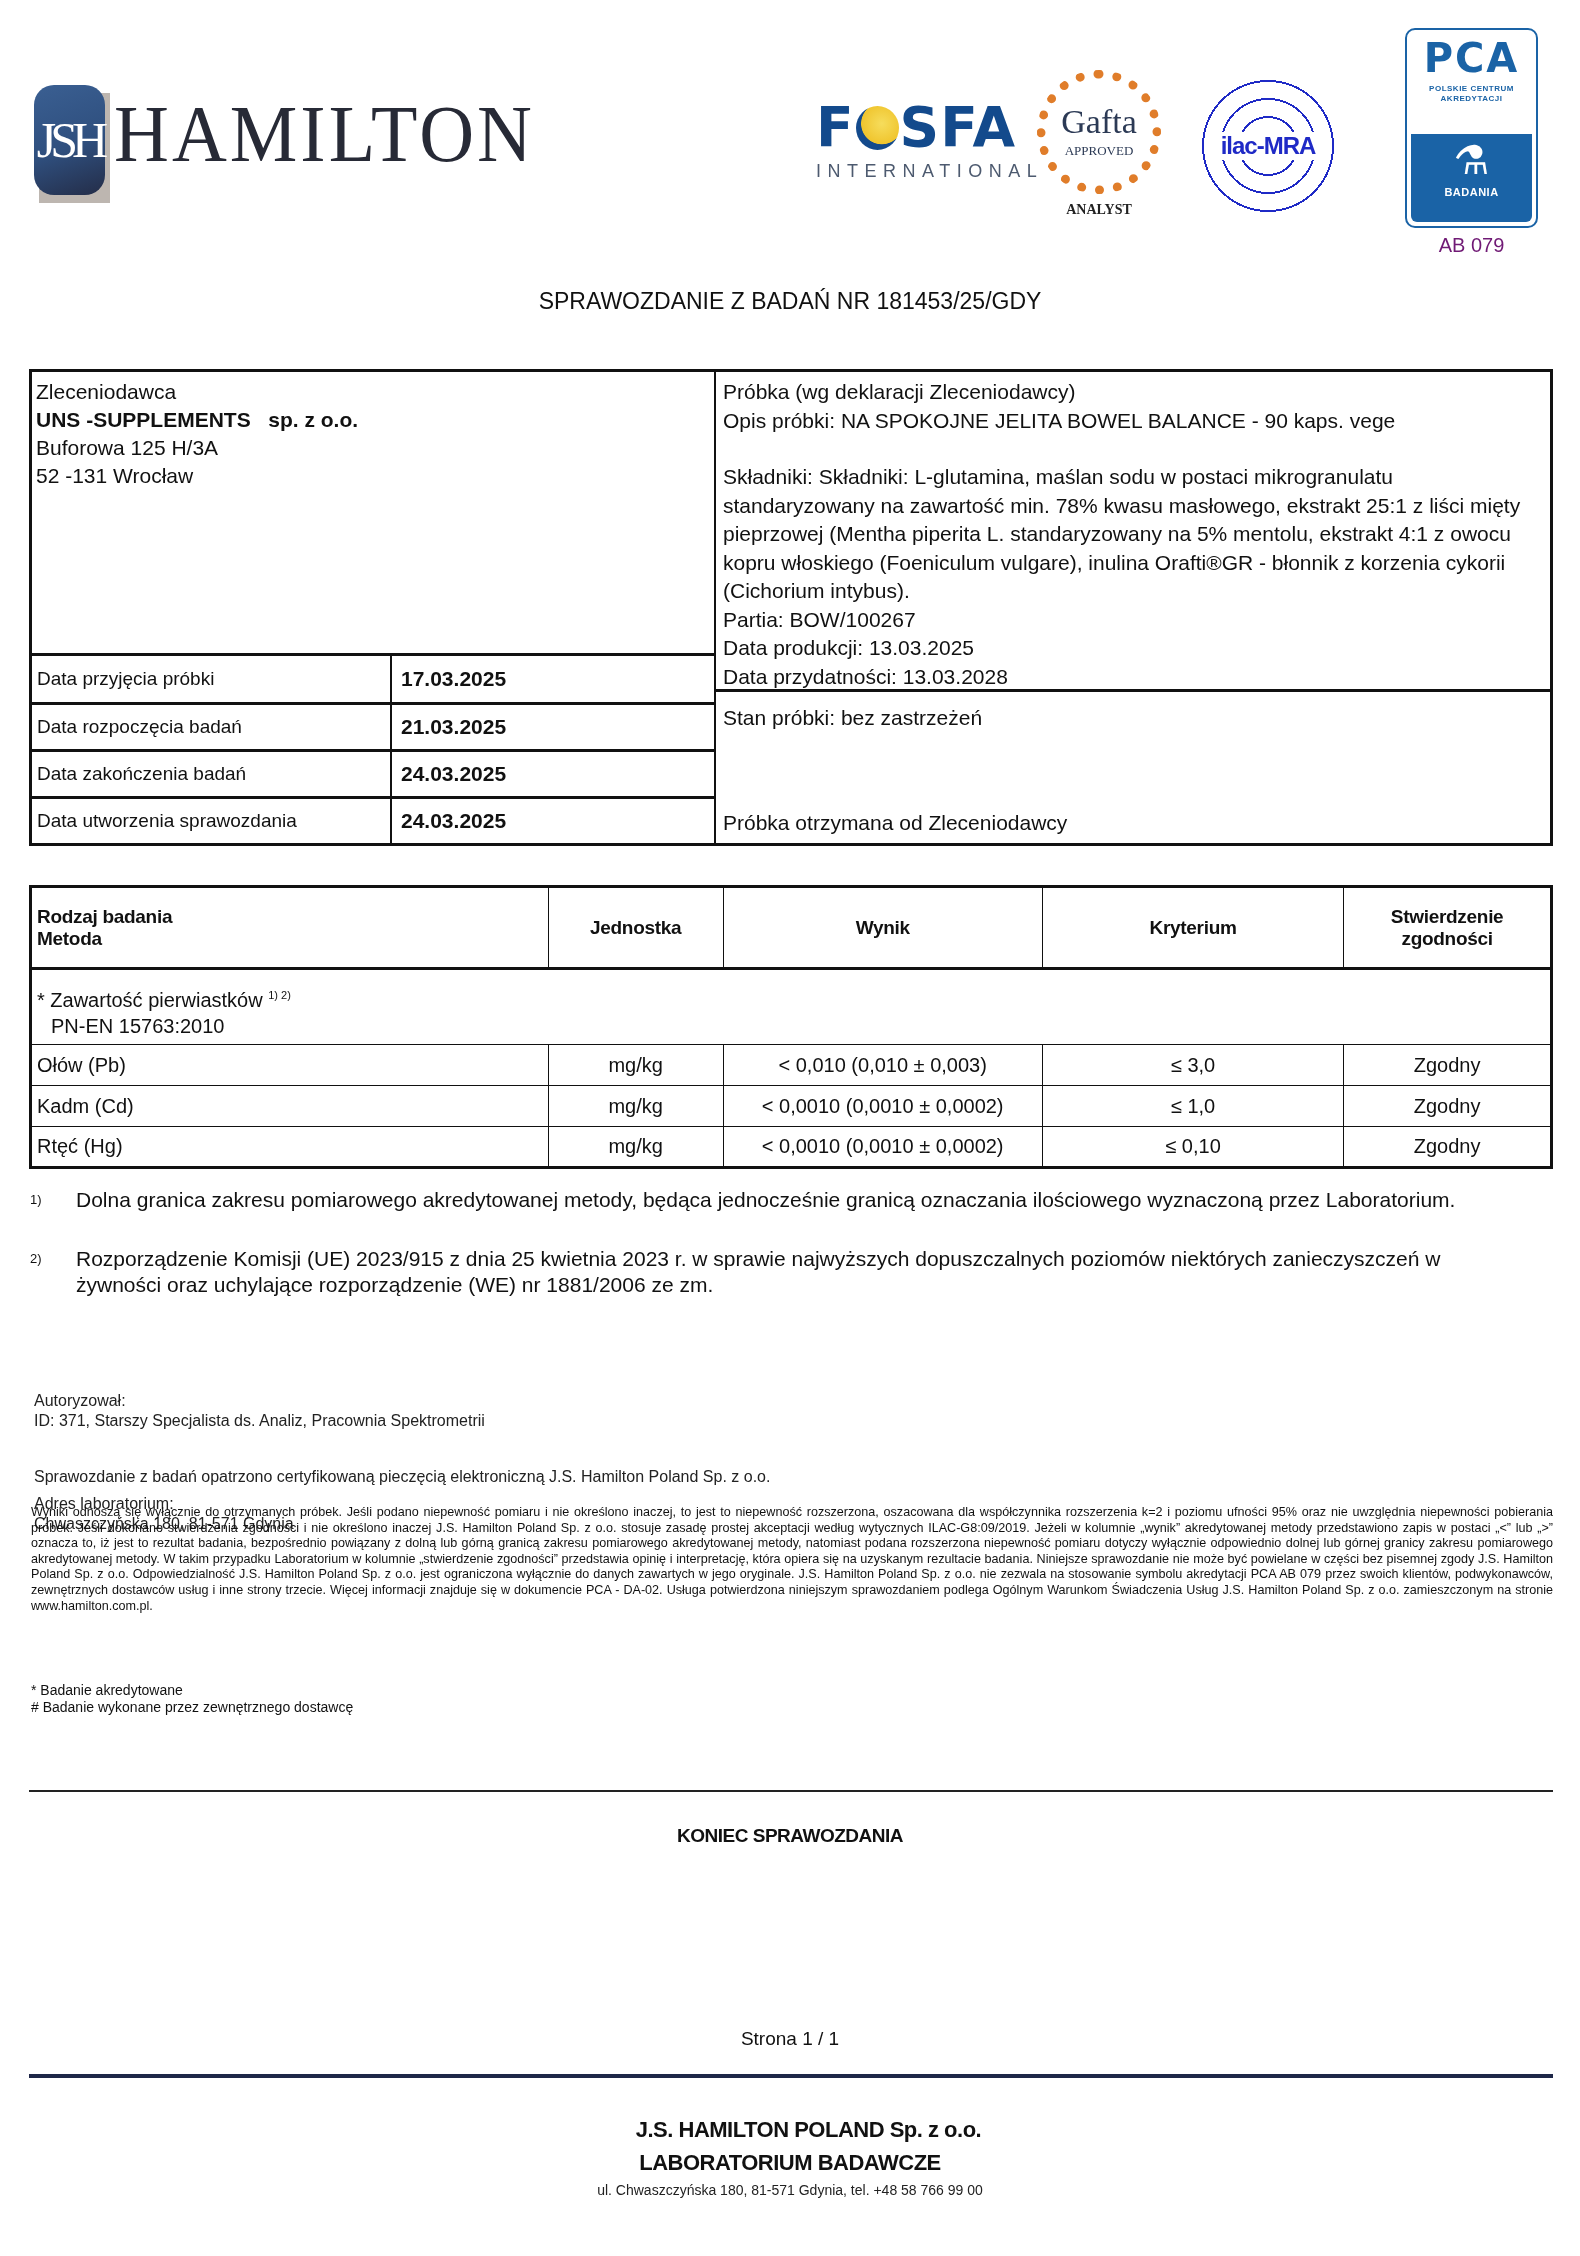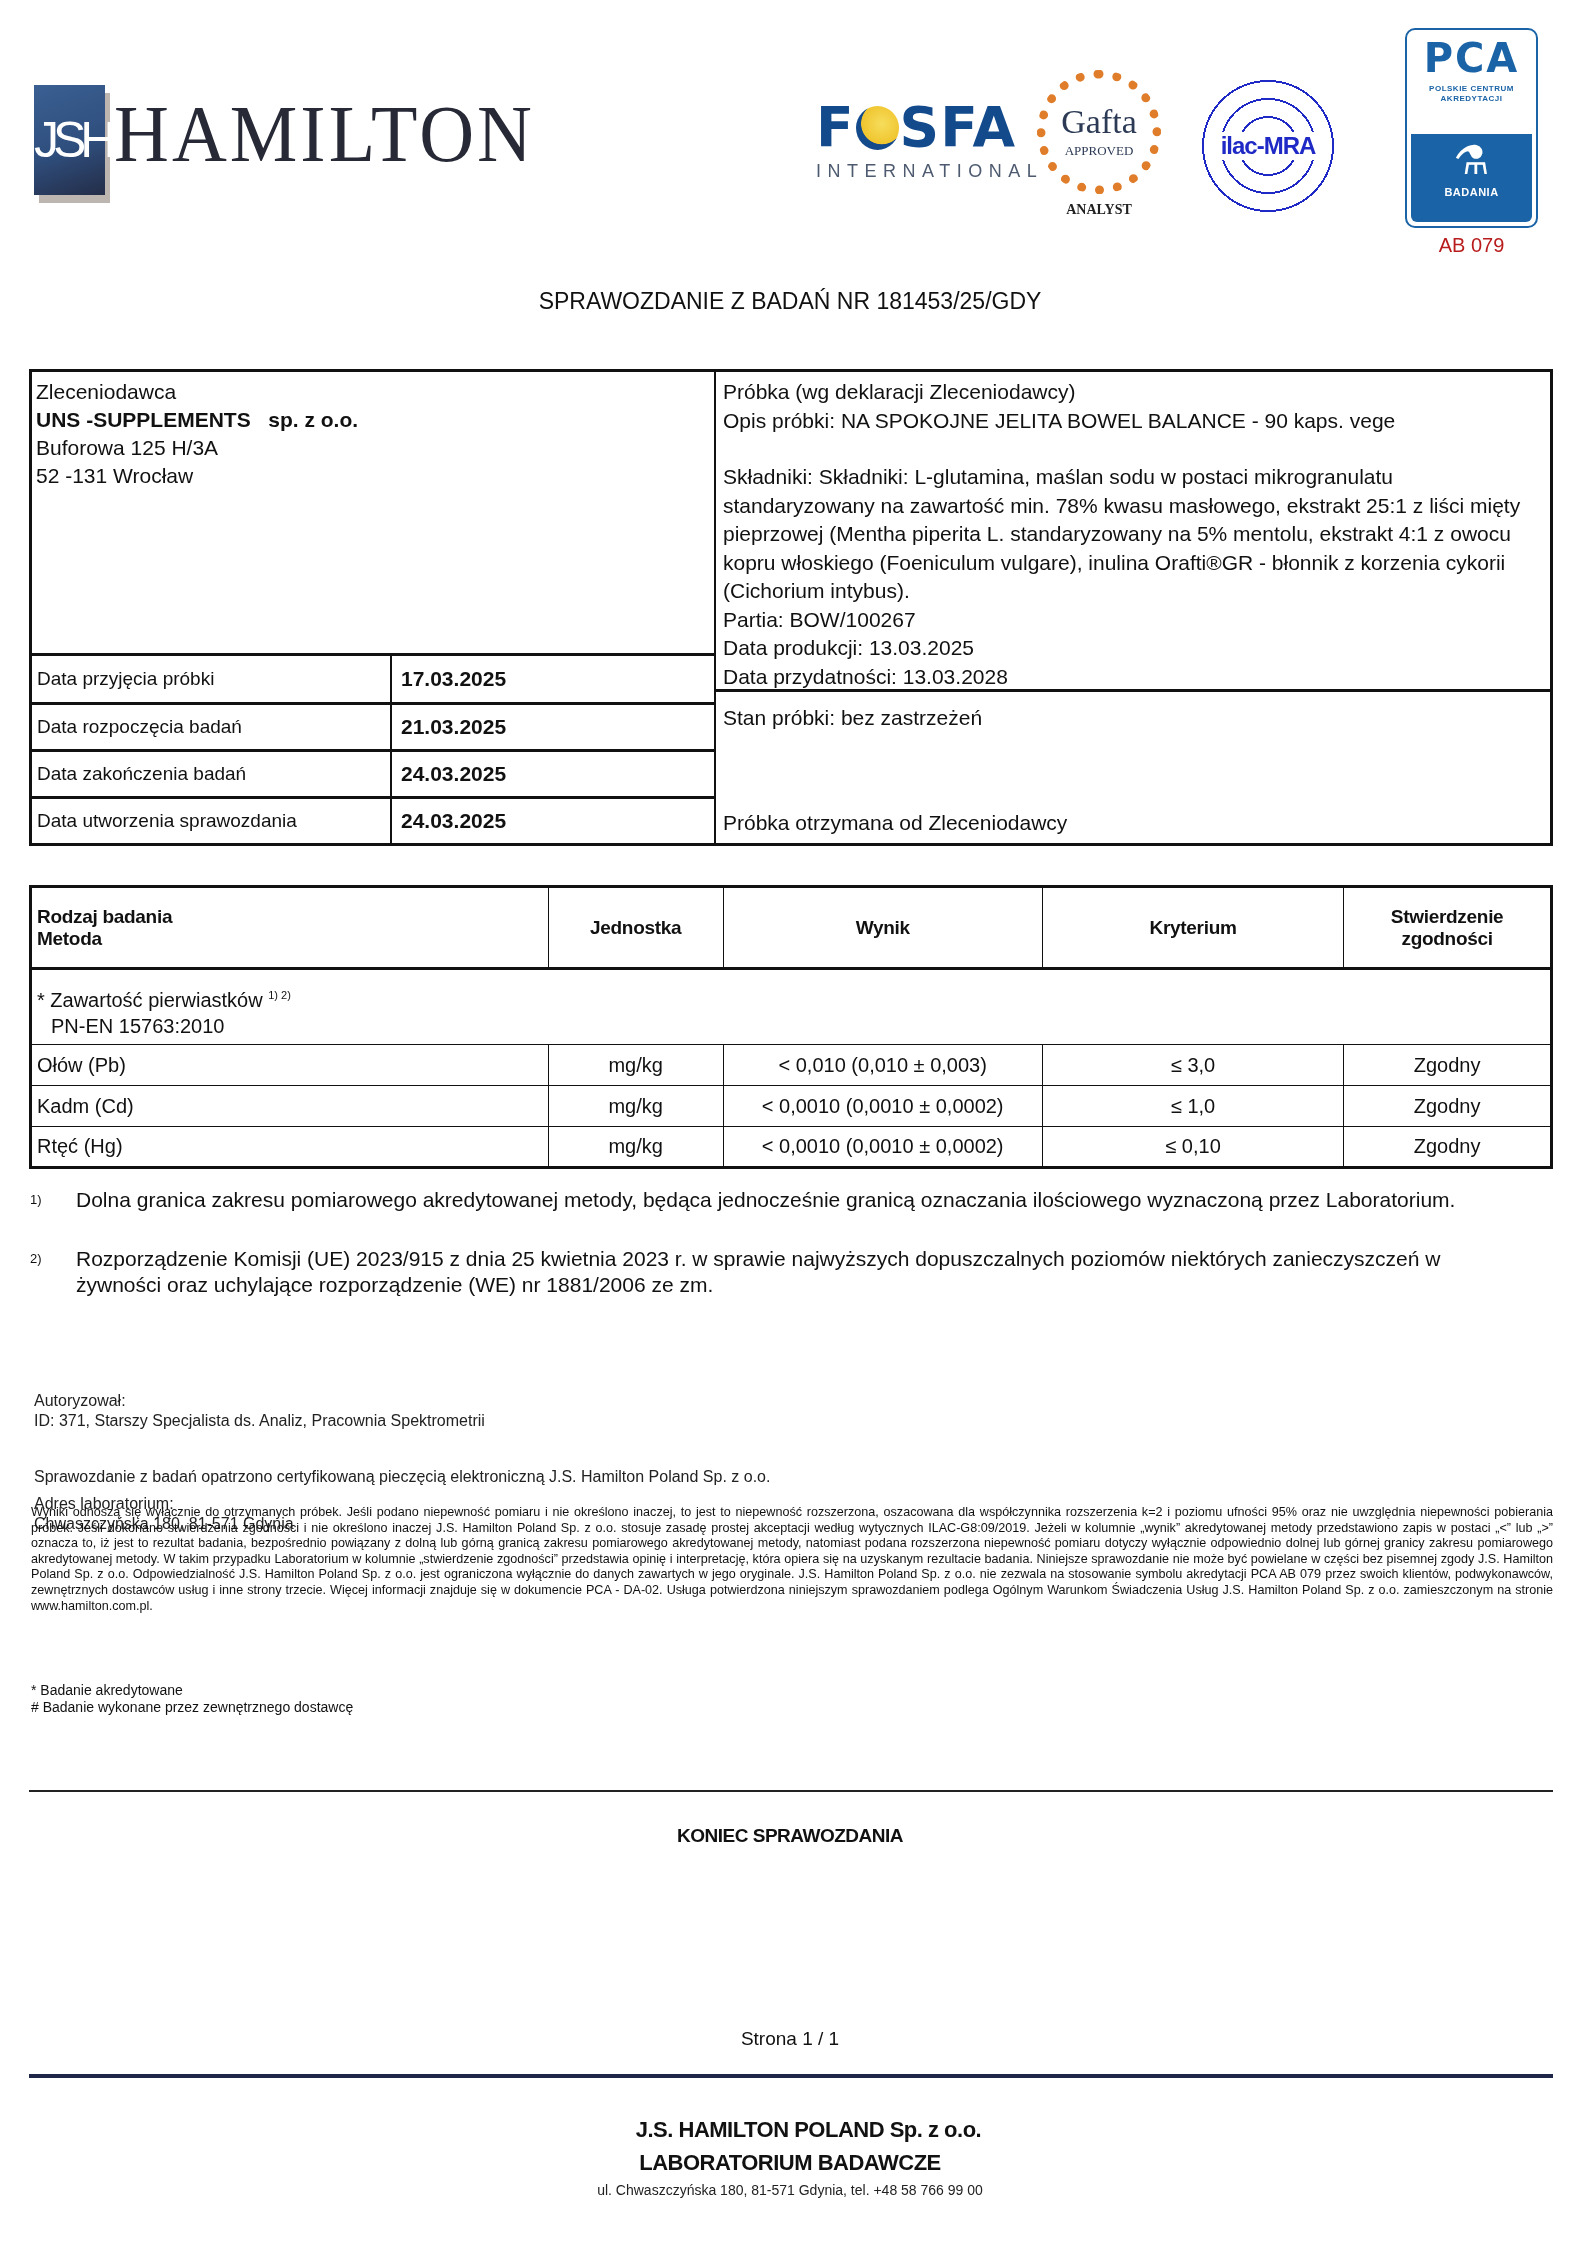--- a/index.html
+++ b/index.html
@@ -5,21 +5,21 @@
   * { box-sizing: border-box; margin: 0; padding: 0; }
   html, body { width: 1580px; height: 2256px; background: #ffffff; }
   body { position: relative; font-family: "Liberation Sans", sans-serif; color: #111; overflow: hidden; }
   .abs { position: absolute; }
 
   
   .jsh-box { left: 34px; top: 85px; width: 70px; width: 71px; height: 110px; }
   .jsh-shadow { position: absolute; left: 5px; top: 8px; width: 71px; height: 110px; background: #bdb6b0; }
   .jsh-main { position: absolute; left: 0; top: 0; width: 71px; height: 110px;
     background: linear-gradient(160deg, #3a5f92 0%, #2f4f7e 55%, #242d48 100%);
-    color: #fff; font-family: Liberation Sans, sans-serif; font-size: 50px; line-height: 110px; text-align: center; letter-spacing: -6px; }
+    color: #fff; font-family: Liberation Serif, serif; font-size: 50px; line-height: 110px; text-align: center; letter-spacing: -6px; border-radius: 20px; }
   .hamilton-word { left: 114px; top: 96px; font-family: "Liberation Serif", serif; font-size: 76px; letter-spacing: 3px; color: #272a36; line-height: 1; transform: scaleY(1.05); }
 
   .fosfa { left: 816px; top: 100px; width: 200px; }
   .fosfa-word { font-family: "DejaVu Sans", sans-serif; font-weight: bold; font-size: 55px; color: #134a8c; letter-spacing: 1px; line-height: 1; display: flex; align-items: center; }
   .fosfa-globe { display: inline-block; width: 44px; height: 44px; border-radius: 50%; background: radial-gradient(circle at 60% 40%, #f6dd5c 0%, #f0c52e 55%, #134a8c 57%); margin: 0 1px; }
   .fosfa-sub { font-size: 18px; letter-spacing: 6.5px; color: #4d5a6f; margin-top: 6px; }
 
   .gafta { left: 1034px; top: 70px; width: 130px; height: 160px; text-align: center; }
   .gafta-ring { width: 124px; height: 124px; margin: 0 auto; border-radius: 50%; border: 9px dotted #e07d2a; display: flex; flex-direction: column; align-items: center; justify-content: center; }
   .gafta-word { font-family: "Liberation Serif", serif; font-size: 34px; color: #2c3a55; line-height: 1; }
@@ -31,21 +31,21 @@
     display: flex; align-items: center; justify-content: center; }
   .ilac-label { background: #fff; color: #1f2ac6; font-weight: bold; font-size: 24px; padding: 0 2px; letter-spacing: -1px; font-family: Liberation Sans, sans-serif; }
 
   .pca { left: 1405px; top: 28px; width: 133px; height: 200px; border: 2px solid #1a63a6; border-radius: 10px; overflow: hidden; background: #fff; }
   .pca-top { height: 76px; text-align: center; }
   .pca-word { font-weight: bold; font-size: 40px; color: #1a63a6; letter-spacing: 2px; margin-top: 8px; line-height: 1; font-family: "DejaVu Sans", sans-serif; }
   .pca-sub { font-size: 8px; font-weight: bold; color: #1a63a6; letter-spacing: 0.5px; line-height: 1.3; margin-top: 6px; }
   .pca-bottom { position: absolute; left: 4px; right: 4px; top: 104px; bottom: 4px; background: #1a63a6; border-radius: 0 0 6px 6px; color: #fff; text-align: center; }
   .pca-flask { font-size: 40px; margin-top: 6px; line-height: 1; }
   .pca-badania { font-weight: bold; font-size: 11px; margin-top: 6px; letter-spacing: 0.5px; }
-  .pca-code { left: 1405px; top: 234px; width: 133px; text-align: center; font-size: 20px; color: #b91c1c; }
+  .pca-code { left: 1405px; top: 234px; width: 133px; text-align: center; font-size: 20px; color: #701a75; }
 
   .report-title { left: 0; width: 1580px; top: 288px; text-align: center; font-size: 23px; color: #111; }
 
   
   .info { left: 29px; top: 369px; width: 1524px; height: 477px; border: 3px solid #111; }
   .info-vline { left: 714px; top: 369px; width: 2px; height: 477px; background: #111; }
   .client { left: 36px; top: 378px; font-size: 21px; line-height: 28px; }
   .client b { font-weight: bold; }
   .dates-top-line { left: 29px; top: 653px; width: 687px; height: 3px; background: #111; }
   .date-row { left: 31px; width: 683px; height: 48px; display: flex; align-items: center; }

